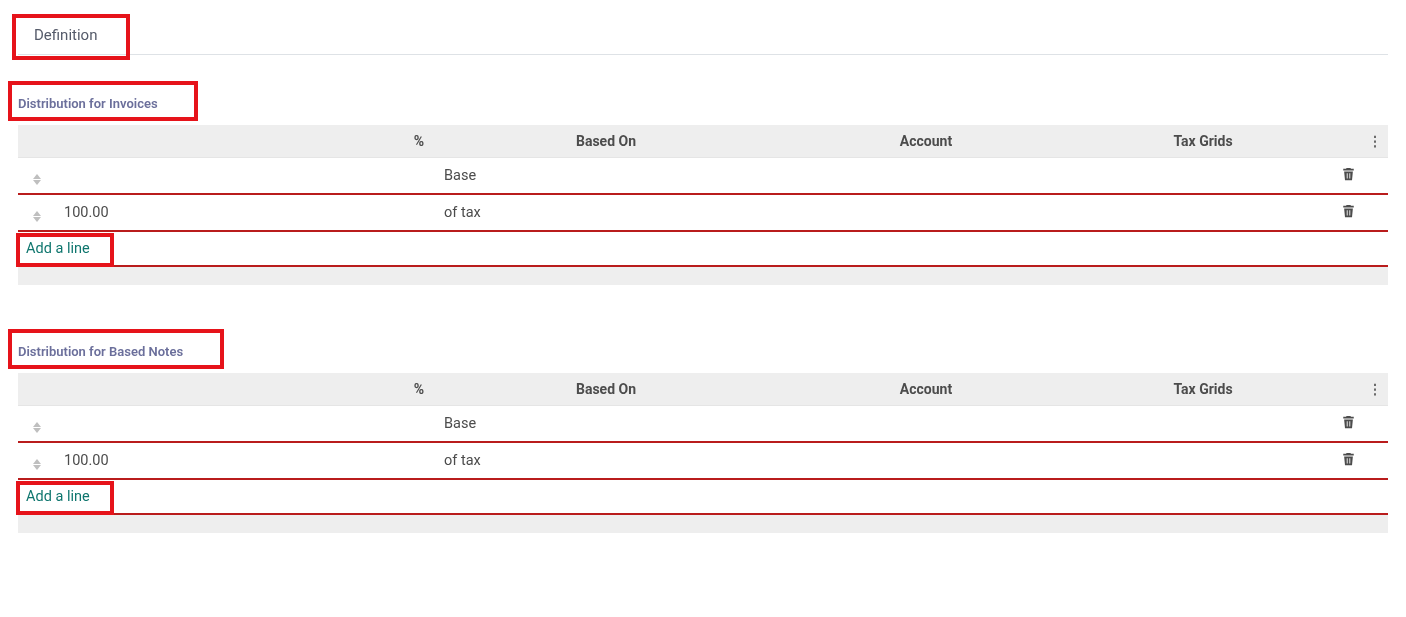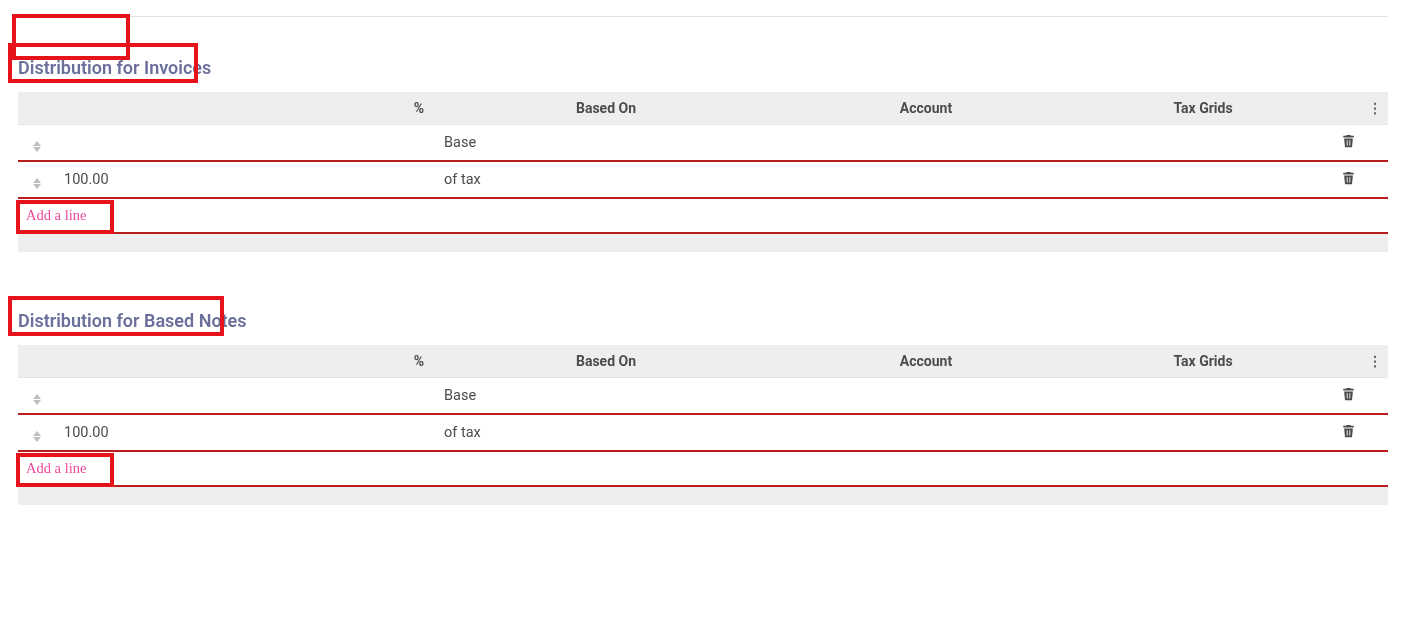--- a/index.html
+++ b/index.html
@@ -41,21 +41,21 @@
       height: 46px;
     }
     .section-title-wrap {
       position: relative;
       margin-bottom: 14px;
       display: inline-block;
     }
     .section-title {
       color: #6b6f9b;
       font-weight: 600;
-      font-size: 18px;
+      font-size: 13px;
     }
     .highlight-box {
       position: absolute;
       border: 4px solid #e6131a;
       pointer-events: none;
     }
     .highlight-invoices {
       top: -14px;
       left: -10px;
       width: 190px;
@@ -161,40 +161,40 @@
       cursor: pointer;
       color: #6a6a6a;
       font-weight: 700;
       text-align: center;
     }
     .add-line-row td {
       position: relative;
       padding-left: 44px;
     }
     .add-line-link {
-      color: #ec4899;
+      color: #0f766e;
       font-size: 14.5px;
       cursor: pointer;
       position: relative;
       display: inline-block;
-      font-family: Liberation Serif, serif;
     }
     .grid-footer-bar {
       height: 18px;
       background: #eeeeee;
       width: 100%;
     }
     .section-block {
       margin-bottom: 58px;
     }
   </style>
 </head>
 <body>
 
 <div class="tabs" style="position:relative;">
+  <div class="tab active" style="position:relative;">Definition</div>
   <div class="tab-highlight-box highlight-tab-definition"></div>
 </div>
 
 <div class="section-block">
   <div class="section-title-wrap">
     <span class="section-title">Distribution for Invoices</span>
     <div class="highlight-box highlight-invoices"></div>
   </div>
 
   <table class="grid">

